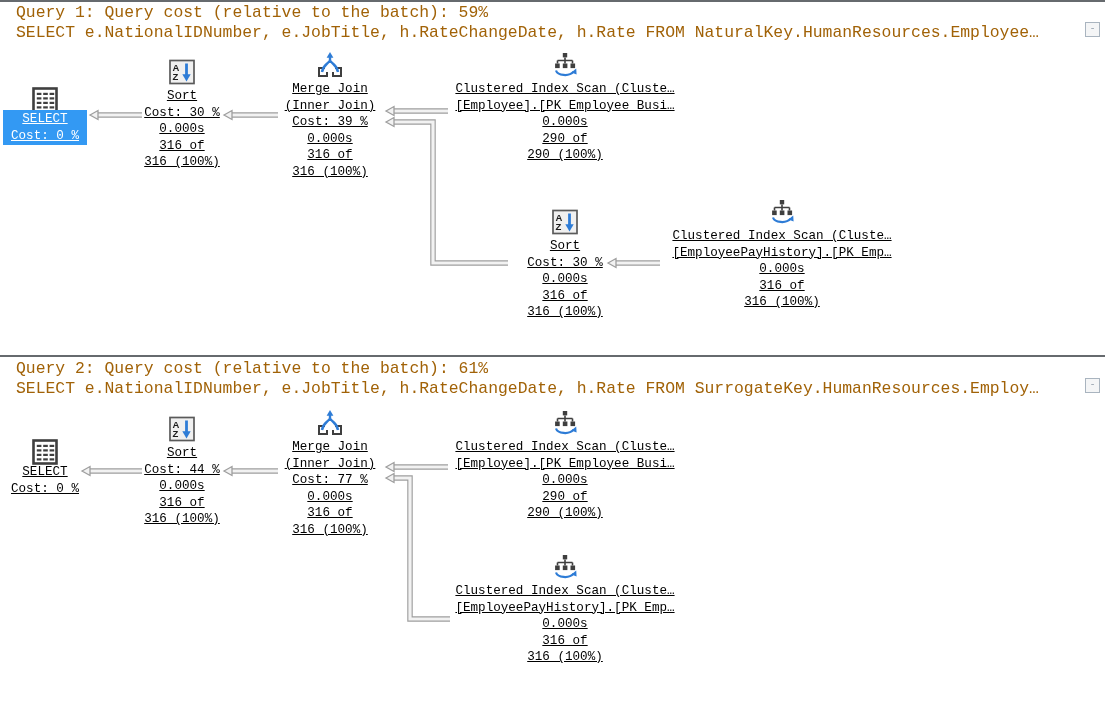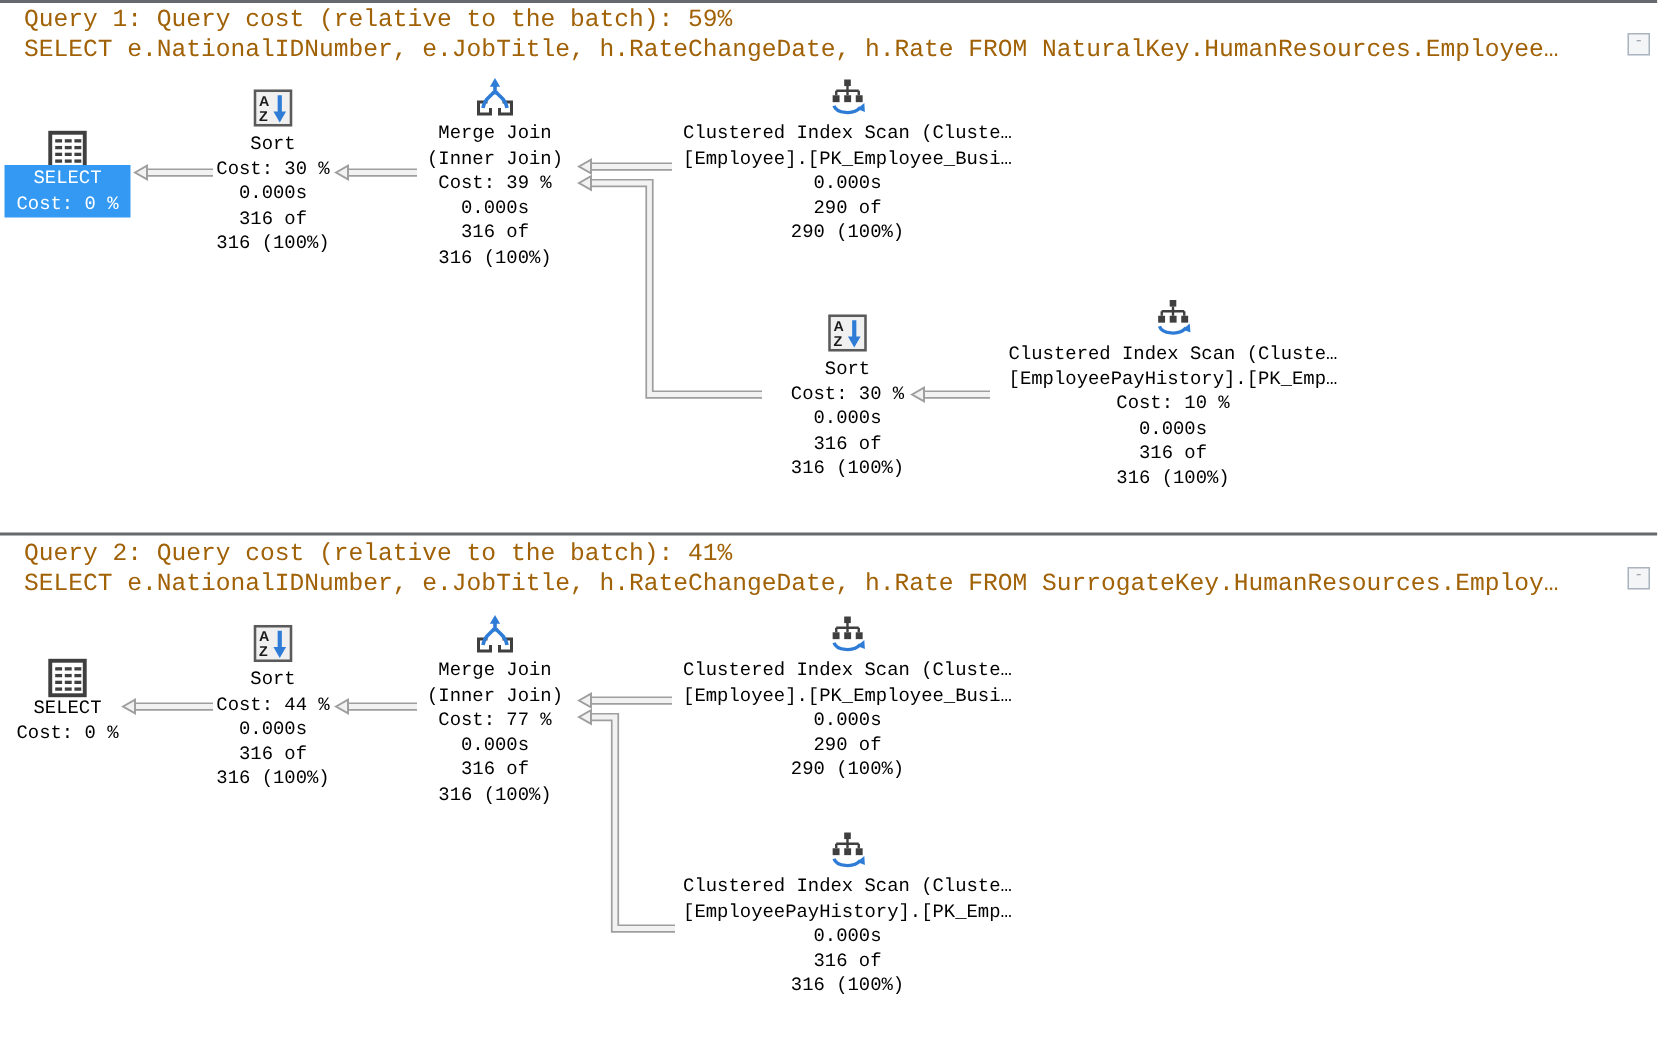--- a/index.html
+++ b/index.html
@@ -9,21 +9,21 @@
   .divider{position:absolute;left:0;width:1105px;height:2px;background:#666a6e;}
   .qtitle,.qsql{position:absolute;left:4px;font:16.4px/20px "Liberation Mono","DejaVu Sans Mono",monospace;
         color:#a16207;white-space:pre;margin-left:12px;}
   .cbox{position:absolute;left:1085px;width:13px;height:13px;border:1px solid #a9b4bf;background:#f4f5f6;
         color:#9aa5b0;font:11px/9px "Liberation Sans",sans-serif;text-align:center;cursor:pointer;}
   #node-layer{position:absolute;left:0;top:0;width:1105px;height:701px;}
   .node{position:absolute;width:300px;text-align:center;color:#000;
         font:12.6px/16.5px "Liberation Mono","DejaVu Sans Mono",monospace;}
   .icon-row{display:flex;align-items:flex-start;justify-content:center;}
   .nicon{width:30px;height:28px;}
-  .nlines{display:inline-block;}
+  .nlines{display:inline-block;text-decoration:underline;}
   .nlines.sel{padding:1px 8px;}
   .nline{white-space:pre;}
 </style>
 </head>
 <body>
 
 <div class="page">
 
   <svg id="edge-layer" width="1105" height="701" viewBox="0 0 1105 701">
     <defs>
@@ -115,21 +115,21 @@
         <polygon points="386,478 394,473.5 394,482.5" fill="#f2f2f2" stroke="#9e9e9e" stroke-width="1.3"></polygon>
       </g>
     </svg>
 
   <div class="divider" style="top:0"></div>
   <div class="qtitle" style="top:3px">Query 1: Query cost (relative to the batch): 59%</div>
   <div class="qsql" style="top:23px">SELECT e.NationalIDNumber, e.JobTitle, h.RateChangeDate, h.Rate FROM NaturalKey.HumanResources.Employee…</div>
   <div class="cbox" style="top:22px">-</div>
 
   <div class="divider" style="top:355px"></div>
-  <div class="qtitle" style="top:359px">Query 2: Query cost (relative to the batch): 41%</div>
+  <div class="qtitle" style="top:359px">Query 2: Query cost (relative to the batch): 61%</div>
   <div class="qsql" style="top:379px">SELECT e.NationalIDNumber, e.JobTitle, h.RateChangeDate, h.Rate FROM SurrogateKey.HumanResources.Employ…</div>
   <div class="cbox" style="top:378px">-</div>
 
   <div id="node-layer">
       <div class="node" style="left: -105px; top: 86px;"><div class="icon-row" style="height:24px">
           <svg class="nicon" viewBox="0 0 30 28">
             <use href="#result-icon"></use>
           </svg>
         </div><div class="nlines sel" style="background: rgb(51, 153, 243); color: rgb(255, 255, 255);"><div class="nline">SELECT</div><div class="nline">Cost: 0 %</div></div></div>
       <div class="node" style="left: 32px; top: 58px;"><div class="icon-row" style="height:30px">
@@ -149,21 +149,21 @@
         </div><div class="nlines"><div class="nline">Clustered Index Scan (Cluste…</div><div class="nline">[Employee].[PK_Employee_Busi…</div><div class="nline">0.000s</div><div class="nline">290 of</div><div class="nline">290 (100%)</div></div></div>
       <div class="node" style="left: 415px; top: 208px;"><div class="icon-row" style="height:30px">
           <svg class="nicon" viewBox="0 0 30 28">
             <use href="#sort-icon"></use>
           </svg>
         </div><div class="nlines"><div class="nline">Sort</div><div class="nline">Cost: 30 %</div><div class="nline">0.000s</div><div class="nline">316 of</div><div class="nline">316 (100%)</div></div></div>
       <div class="node" style="left: 632px; top: 198px;"><div class="icon-row" style="height:30px">
           <svg class="nicon" viewBox="0 0 30 28">
             <use href="#index-scan-icon"></use>
           </svg>
-        </div><div class="nlines"><div class="nline">Clustered Index Scan (Cluste…</div><div class="nline">[EmployeePayHistory].[PK_Emp…</div><div class="nline">Cost: 10 %</div><div class="nline">0.000s</div><div class="nline">316 of</div><div class="nline">316 (100%)</div></div></div>
+        </div><div class="nlines"><div class="nline">Clustered Index Scan (Cluste…</div><div class="nline">[EmployeePayHistory].[PK_Emp…</div><div class="nline">0.000s</div><div class="nline">316 of</div><div class="nline">316 (100%)</div></div></div>
       <div class="node" style="left: -105px; top: 438px;"><div class="icon-row" style="height:26px">
           <svg class="nicon" viewBox="0 0 30 28">
             <use href="#result-icon"></use>
           </svg>
         </div><div class="nlines"><div class="nline">SELECT</div><div class="nline">Cost: 0 %</div></div></div>
       <div class="node" style="left: 32px; top: 415px;"><div class="icon-row" style="height:30px">
           <svg class="nicon" viewBox="0 0 30 28">
             <use href="#sort-icon"></use>
           </svg>
         </div><div class="nlines"><div class="nline">Sort</div><div class="nline">Cost: 44 %</div><div class="nline">0.000s</div><div class="nline">316 of</div><div class="nline">316 (100%)</div></div></div>

